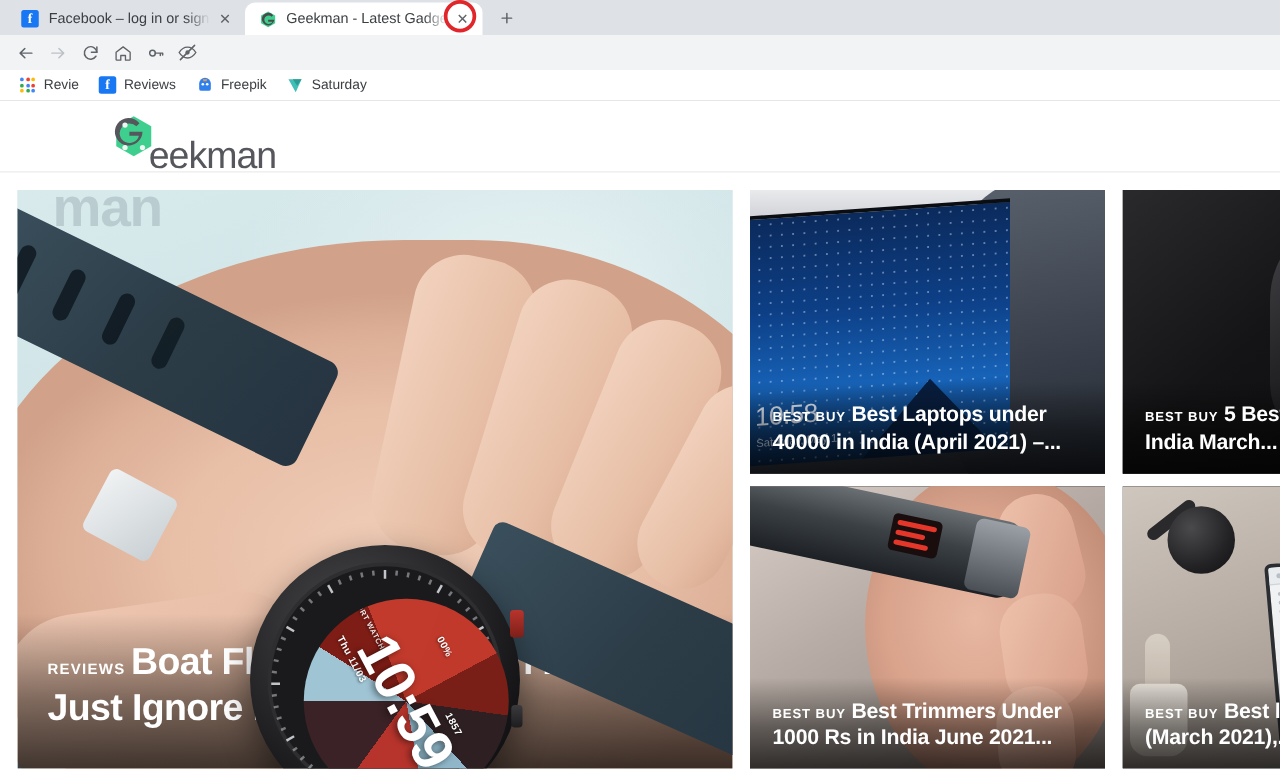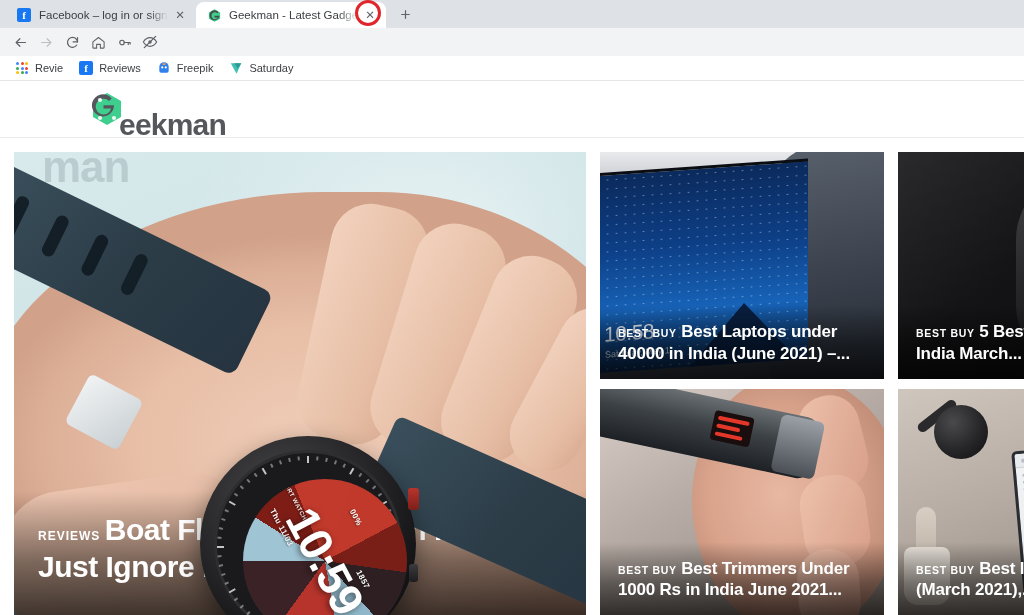--- a/index.html
+++ b/index.html
@@ -148,21 +148,21 @@
     display: flex;
     align-items: center;
     padding: 0 18px 0 90px;
     border-bottom: 1px solid #ececec;
     background: #fff;
   }
   .logo { display: flex; align-items: center; gap: 0px; }
   .logo-mark { width: 34px; height: 36px; position: relative; flex: 0 0 34px; }
   .logo-text {
     font-size: 30px;
-    font-weight: bold;
+    font-weight: normal;
     color: #55575c;
     letter-spacing: -0.8px;
     margin-left: -5px;
     margin-top: 32px;
   }
   .nav {
     margin-left: auto;
     display: flex;
     align-items: center;
     gap: 0px;
@@ -760,21 +760,21 @@
               <span class="lap-couch"></span>
               <span class="lap-screen">
                 <span class="lap-stars"></span>
                 <span class="lap-mtn"></span>
                 <span class="lap-time">10:58</span>
                 <span class="lap-date">Saturday, May 1</span>
               </span>
             </span>
             <span class="overlay">
               <span class="cat">BEST BUY</span>
-              <span class="card-title">Best Laptops under 40000 in India (June 2021) –...</span>
+              <span class="card-title">Best Laptops under 40000 in India (April 2021) –...</span>
             </span>
           </span>
         </a>
 
         <a class="card">
           <span class="card-inner">
             <span class="art art-trimmer">
               <span class="trim-hand"></span>
               <span class="trim-fing tf1"></span>
               <span class="trim-fing tf2"></span>

